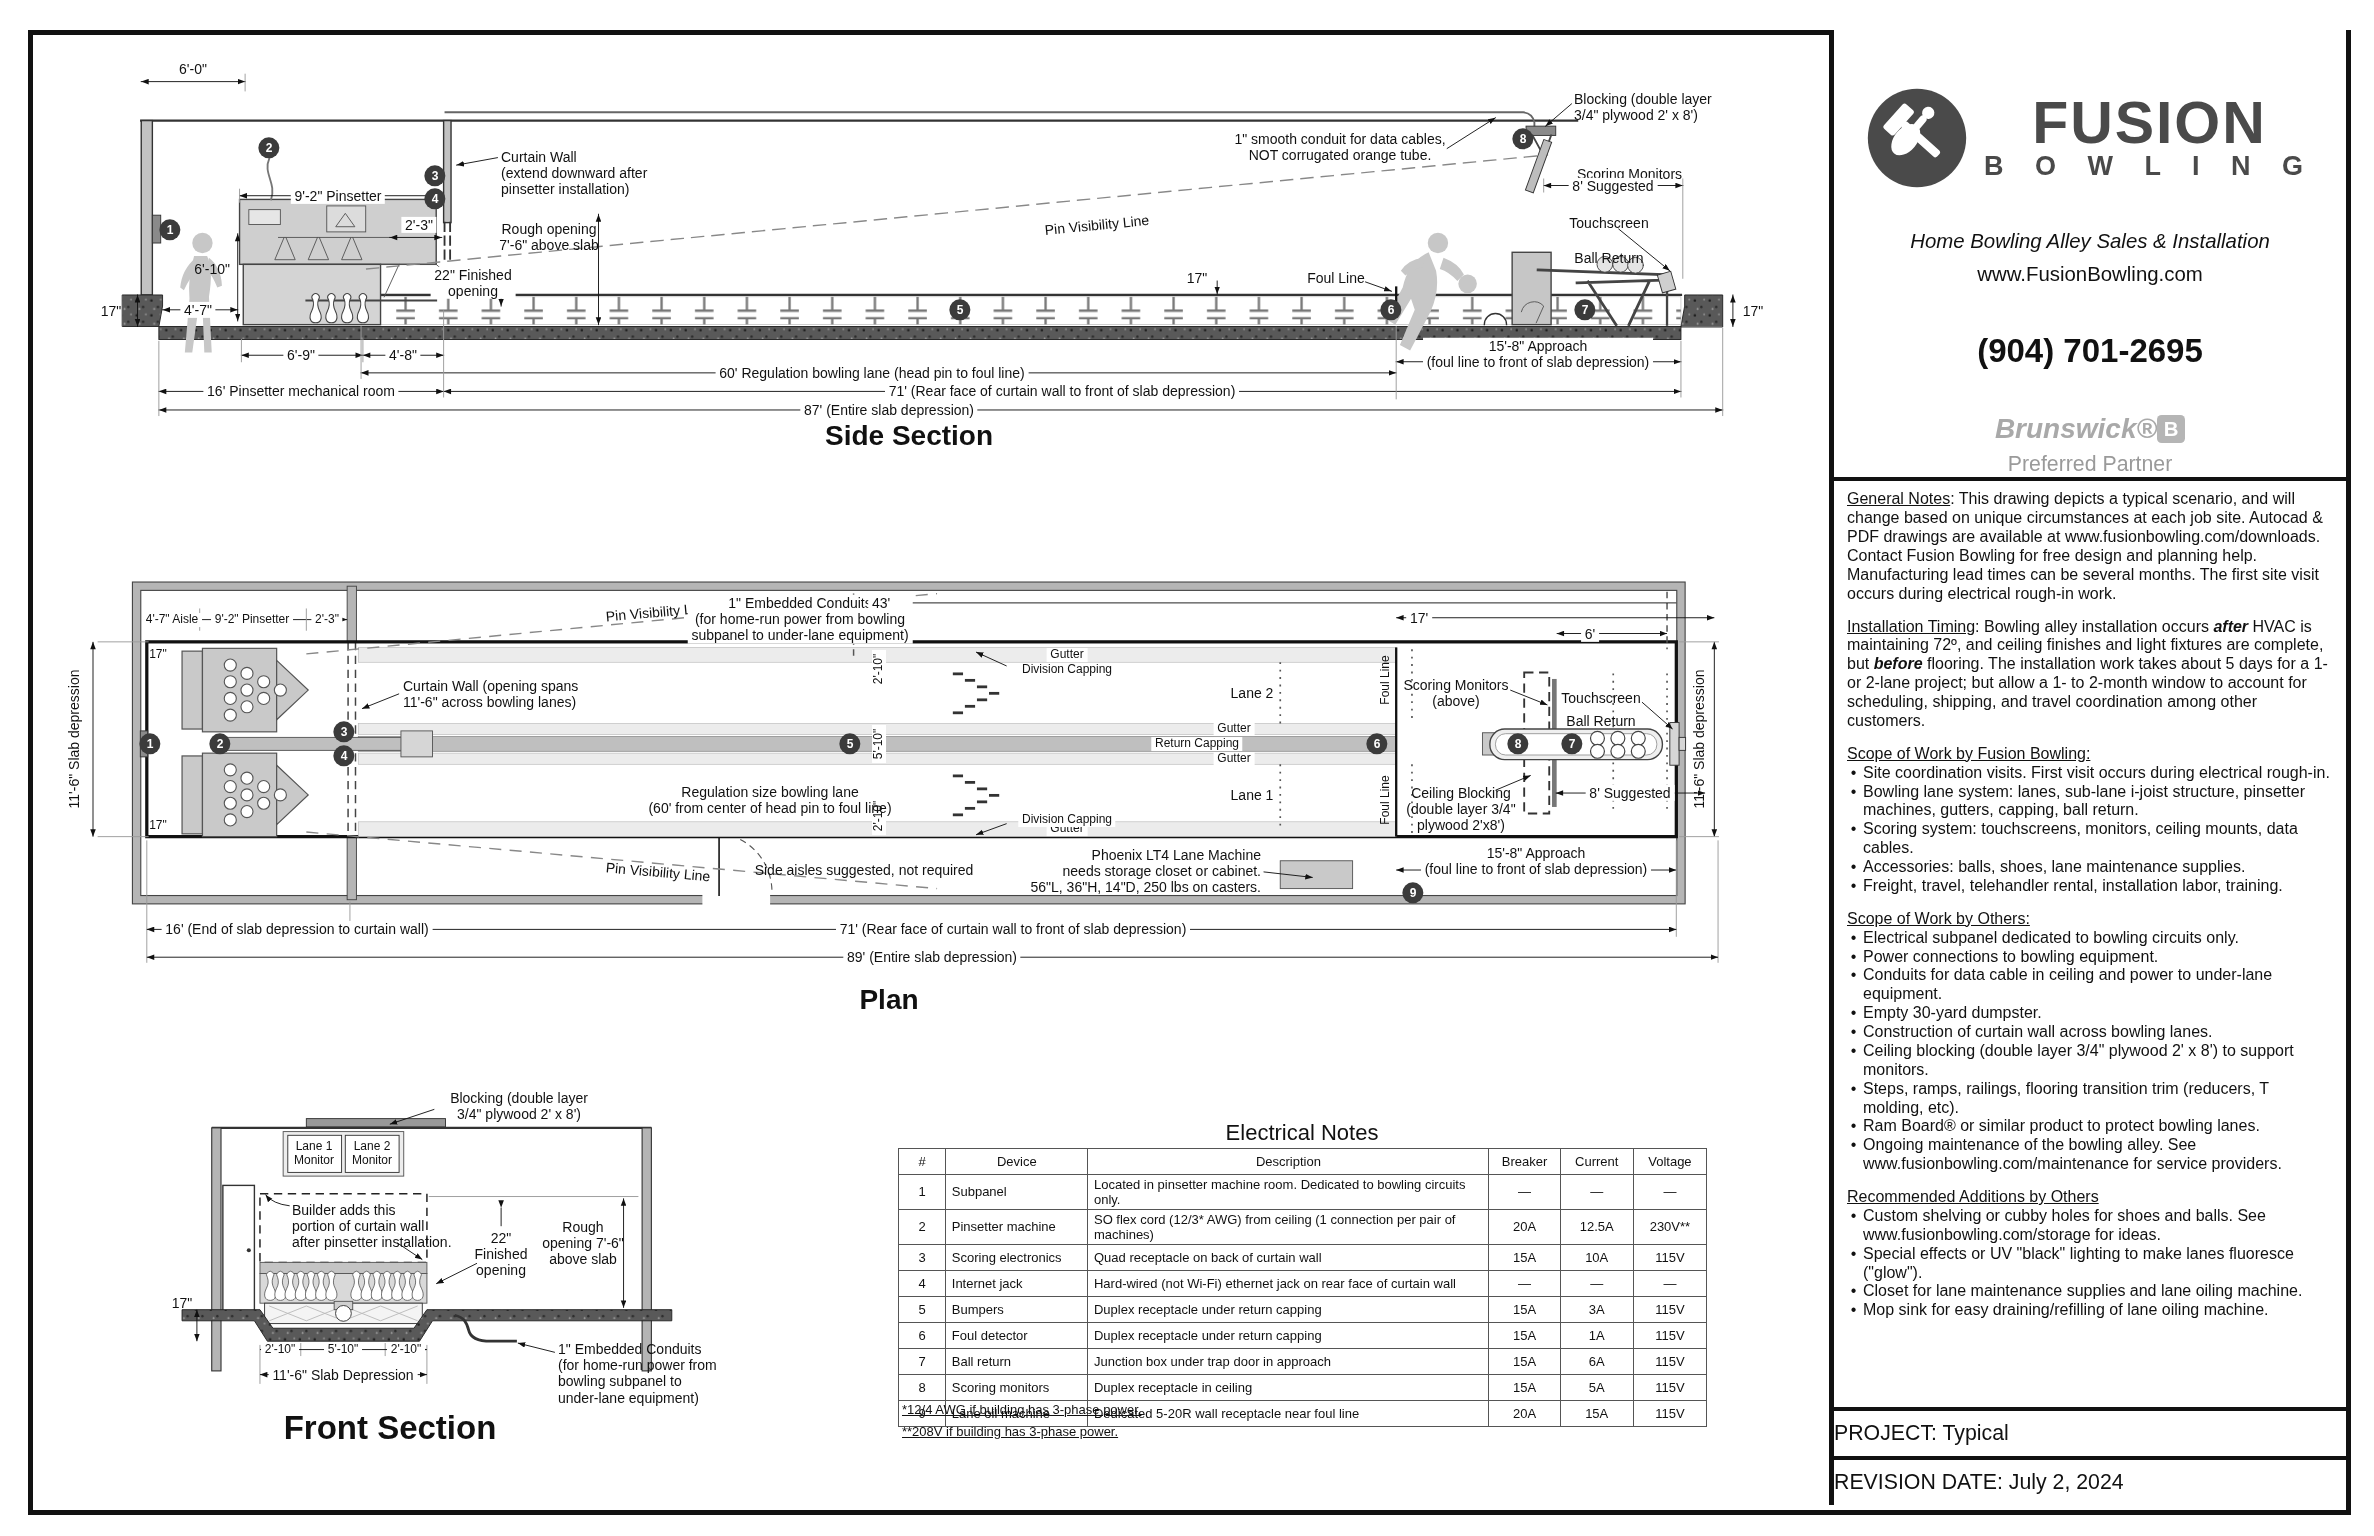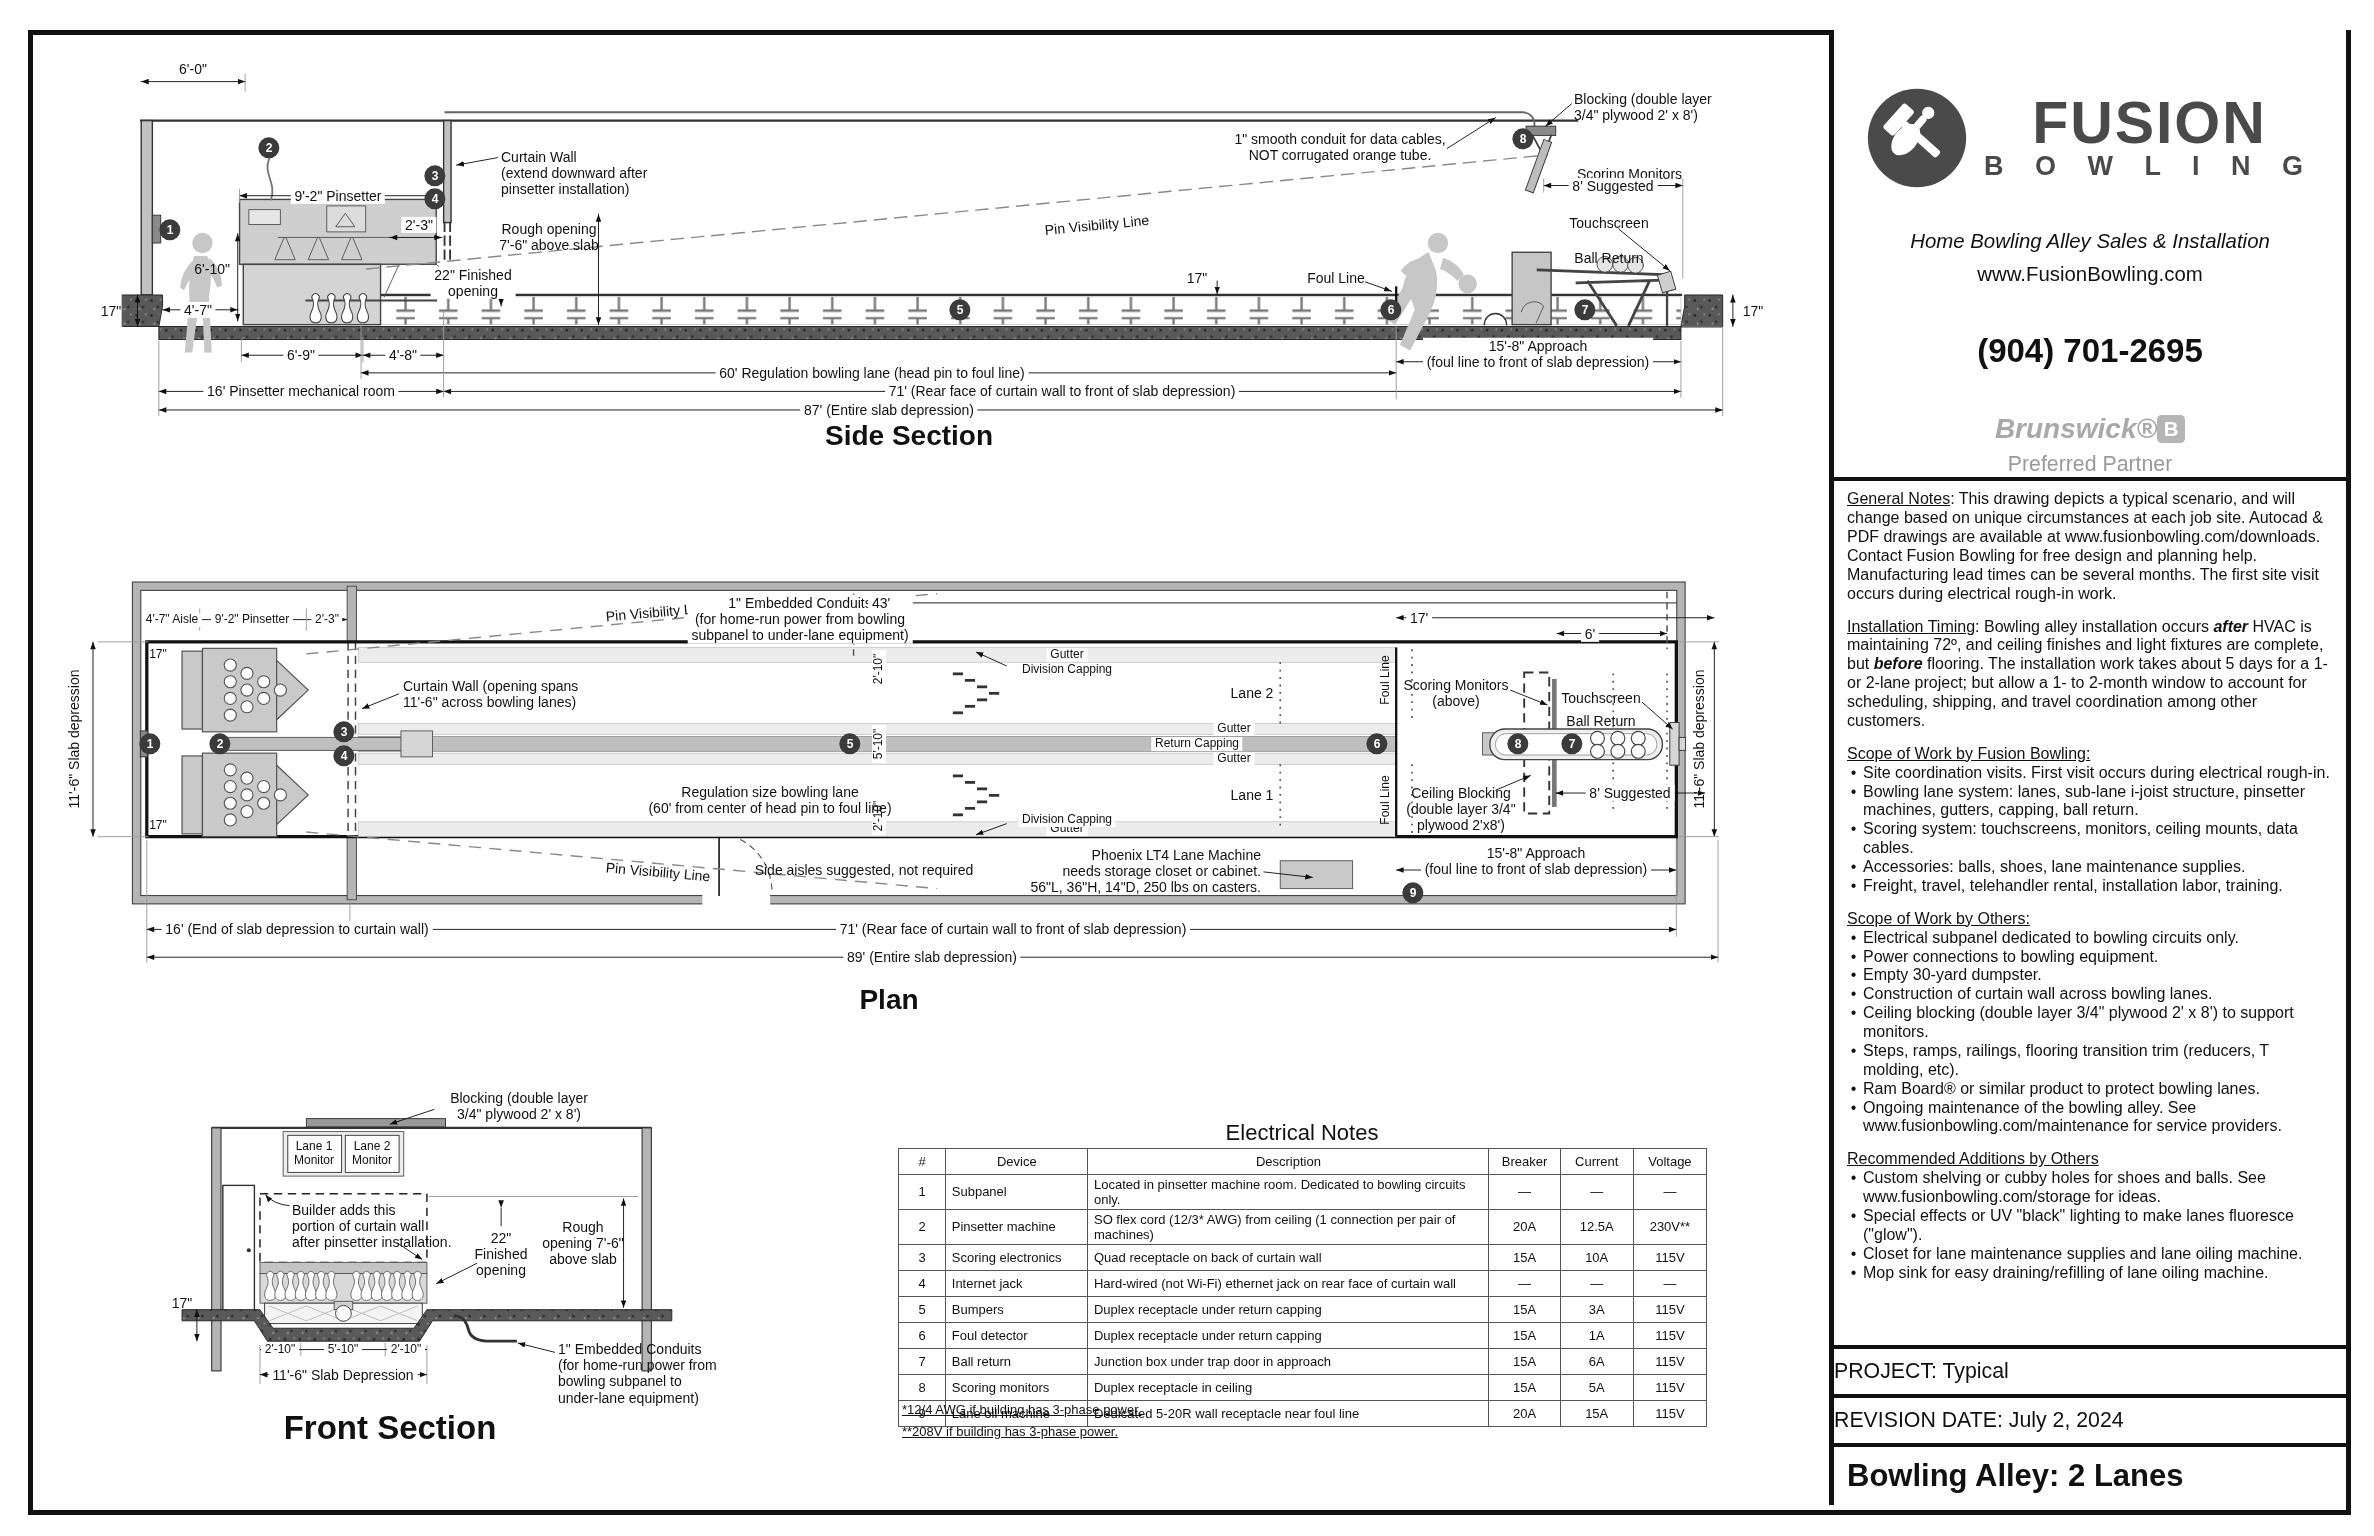--- a/index.html
+++ b/index.html
@@ -652,34 +652,34 @@
           <li>Site coordination visits. First visit occurs during electrical rough-in.</li>
           <li>Bowling lane system: lanes, sub-lane i-joist structure, pinsetter machines, gutters, capping, ball return.</li>
           <li>Scoring system: touchscreens, monitors, ceiling mounts, data cables.</li>
           <li>Accessories: balls, shoes, lane maintenance supplies.</li>
           <li>Freight, travel, telehandler rental, installation labor, training.</li>
         </ul>
       <p style="margin-bottom:0"><span class="u">Scope of Work by Others:</span></p>
       <ul>
           <li>Electrical subpanel dedicated to bowling circuits only.</li>
           <li>Power connections to bowling equipment.</li>
+          <li>Conduits for data cable in ceiling and power to under-lane equipment.</li>
           <li>Empty 30-yard dumpster.</li>
           <li>Construction of curtain wall across bowling lanes.</li>
           <li>Ceiling blocking (double layer 3/4" plywood 2' x 8') to support monitors.</li>
           <li>Steps, ramps, railings, flooring transition trim (reducers, T molding, etc).</li>
           <li>Ram Board® or similar product to protect bowling lanes.</li>
           <li>Ongoing maintenance of the bowling alley. See www.fusionbowling.com/maintenance for service providers.</li>
         </ul>
       <p style="margin-bottom:0"><span class="u">Recommended Additions by Others</span></p>
       <ul>
           <li>Custom shelving or cubby holes for shoes and balls. See www.fusionbowling.com/storage for ideas.</li>
           <li>Special effects or UV "black" lighting to make lanes fluoresce ("glow").</li>
           <li>Closet for lane maintenance supplies and lane oiling machine.</li>
           <li>Mop sink for easy draining/refilling of lane oiling machine.</li>
         </ul>
     </div>
 
     <div class="prow">PROJECT: Typical</div>
     <div class="prow">REVISION DATE: July 2, 2024</div>
-    <div class="trow">Bowling Alley: 2 Lanes</div>
   </div>
 </div>
 
 
 </body></html>

